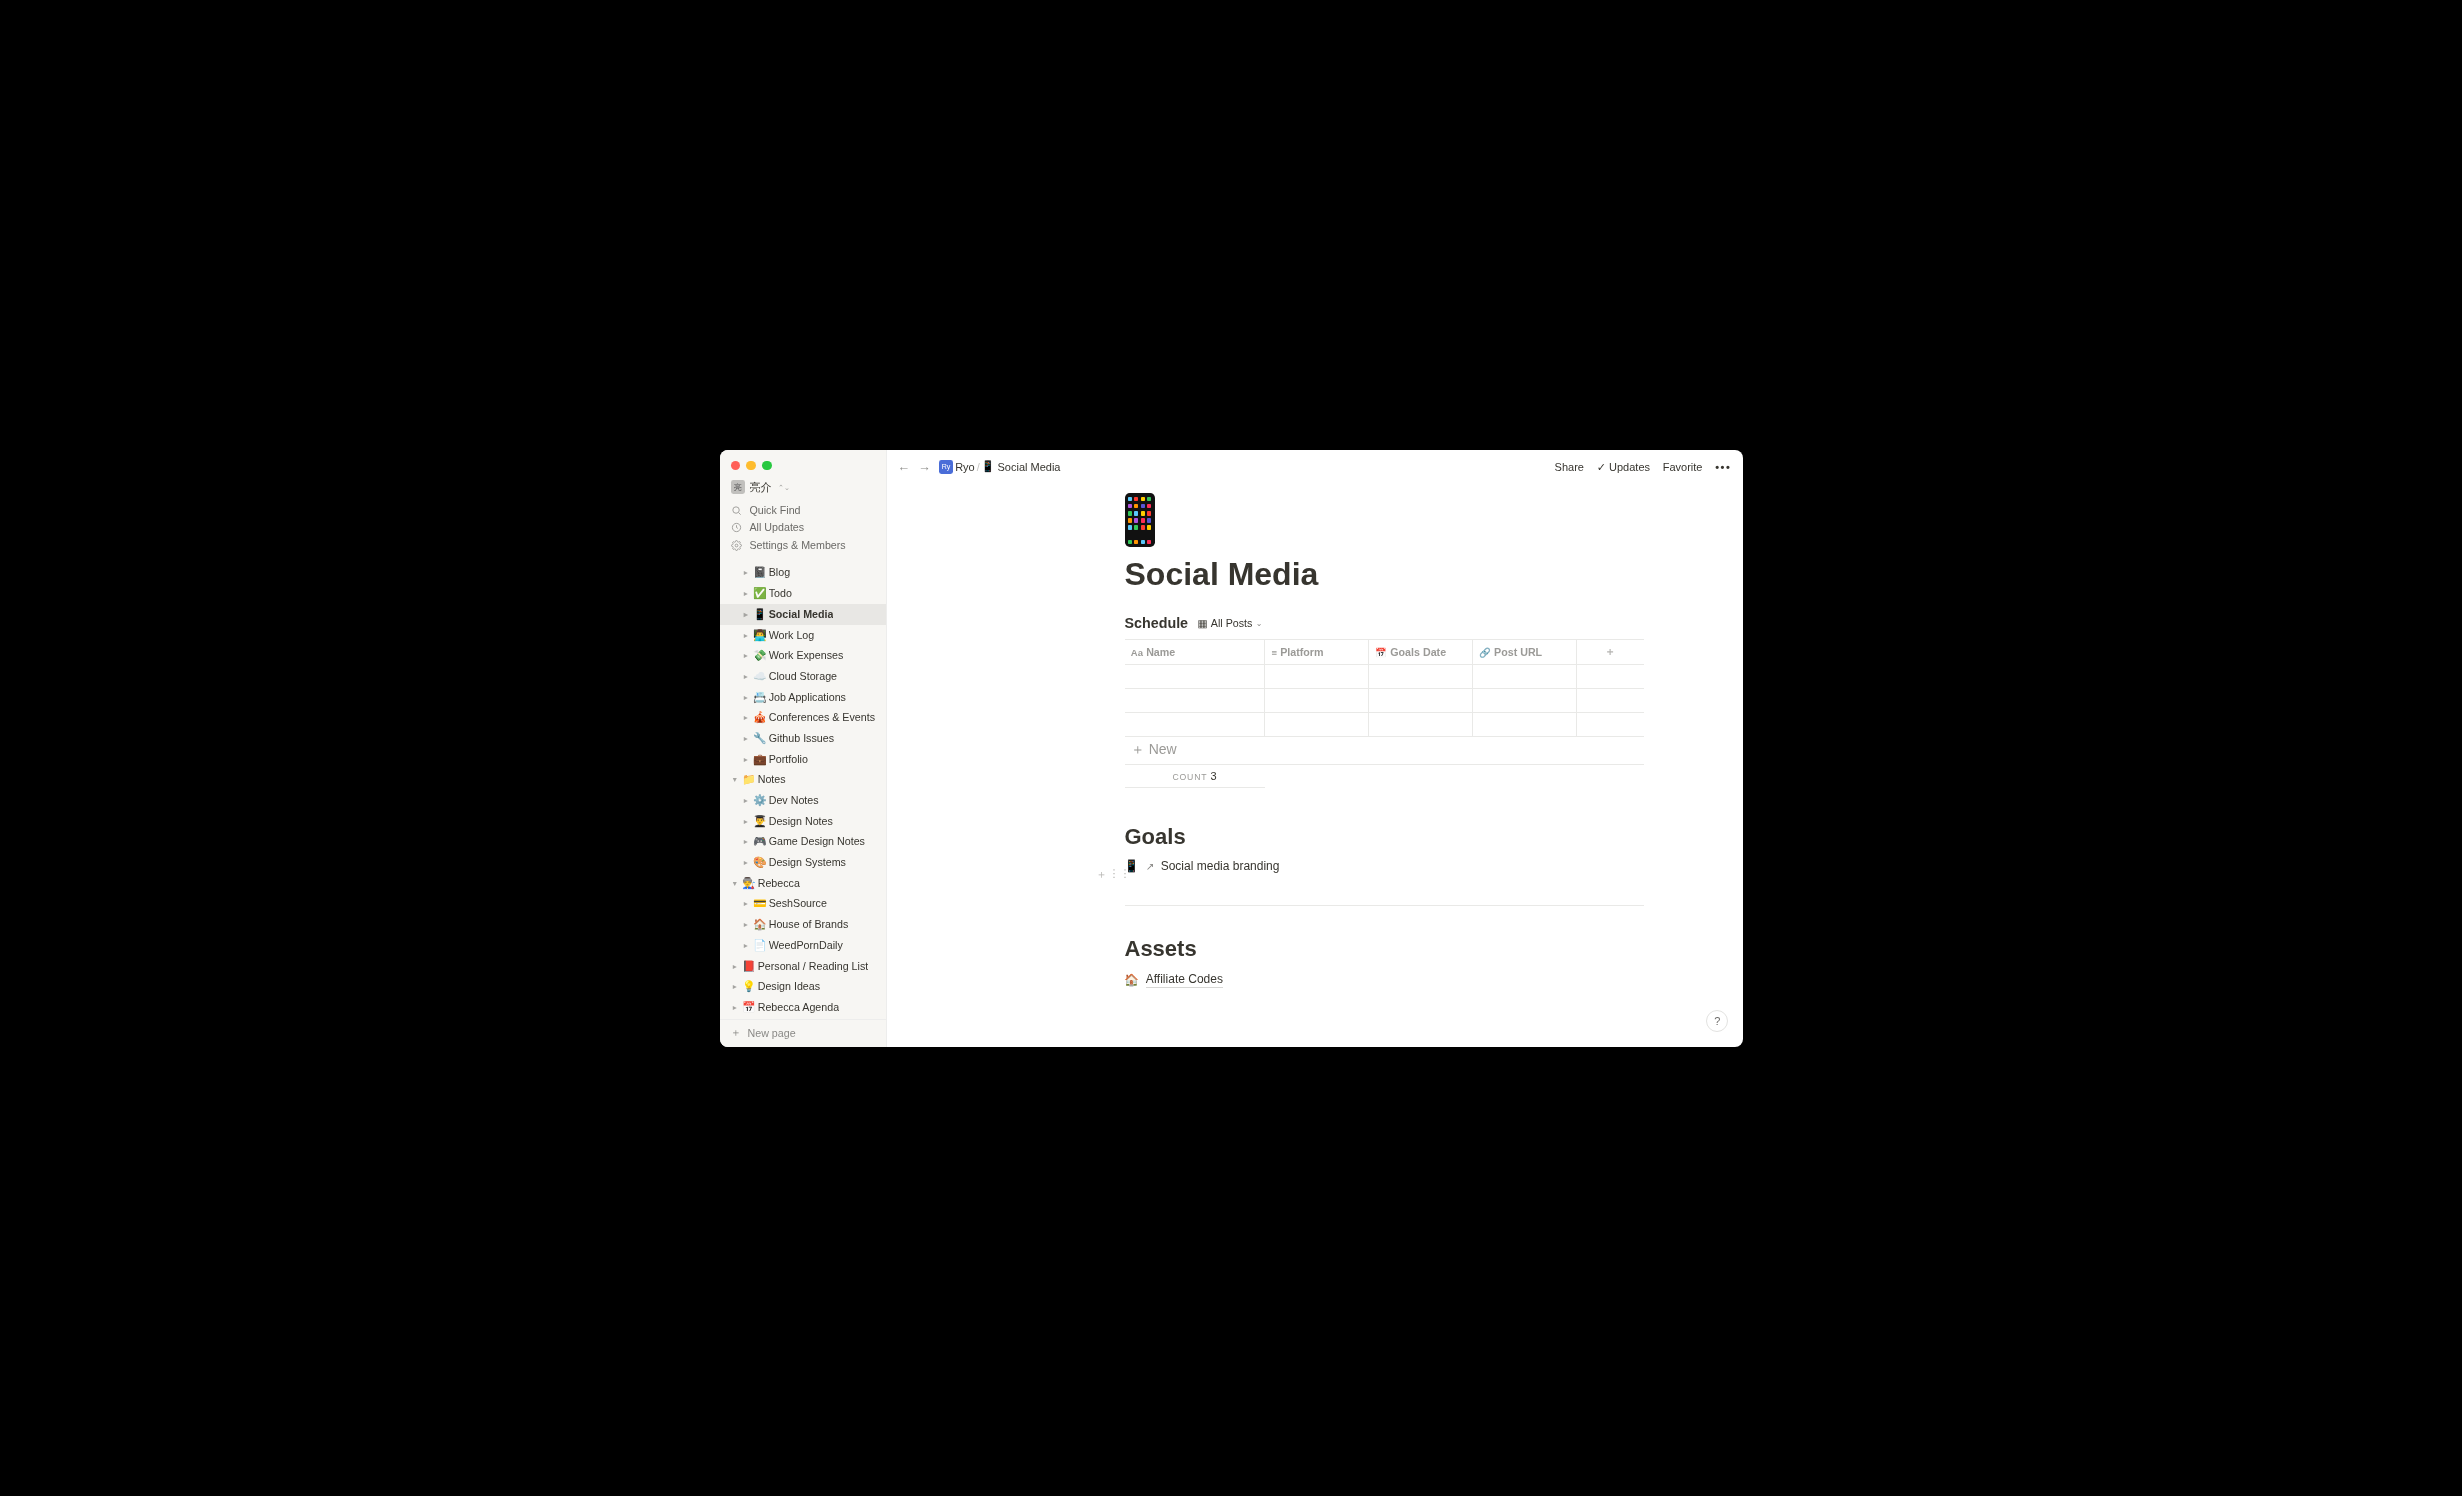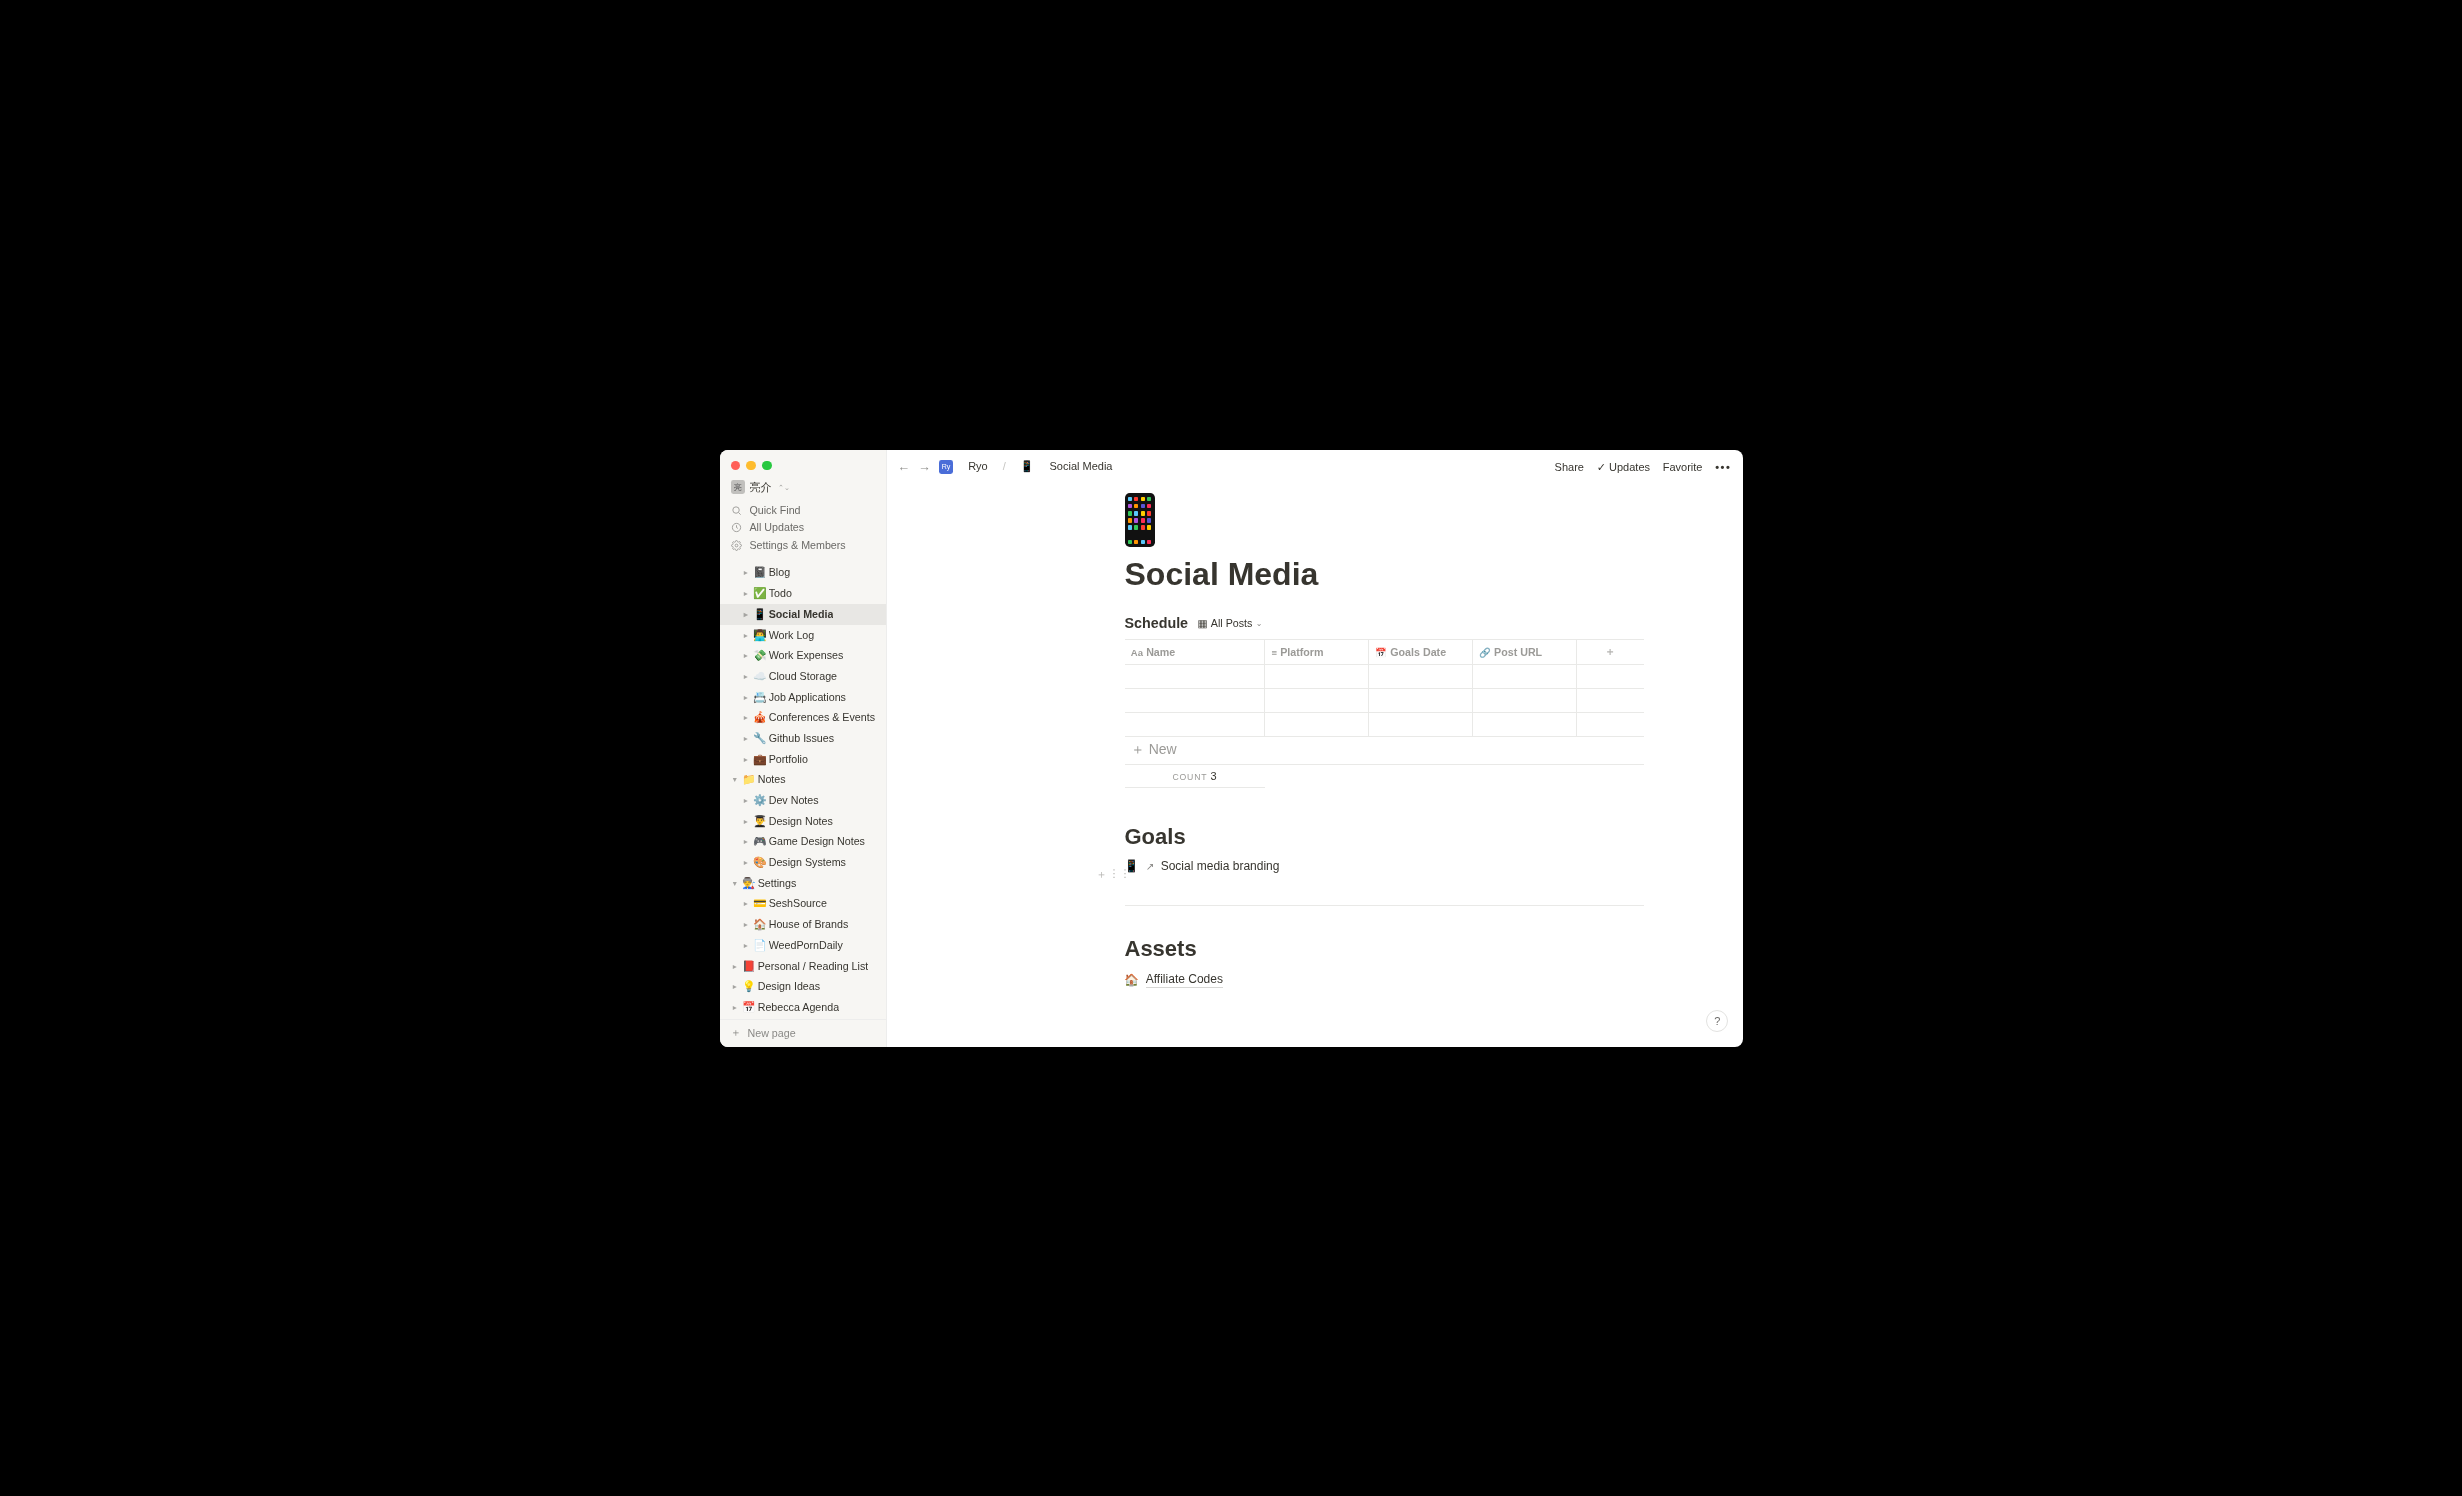--- a/index.html
+++ b/index.html
@@ -93,21 +93,21 @@
 .topbar {
   height: 35px;
   display: flex;
   align-items: center;
   padding: 0 11px;
   gap: 8px;
   color: #37352f;
 }
 .tb-nav { display: flex; gap: 8px; color: #8a8986; }
 .tb-nav span { cursor: pointer; font-size: 12.7px; }
-.crumb { display: flex; gap: 15px; font-size: 11px; }
+.crumb { display: flex; align-items: center; gap: 2px; font-size: 11px; }
 .crumb .avatar { width: 14.3px; height: 14.3px; border-radius: 2.4px; background: #4a6dd8; display:flex;align-items:center;justify-content:center;color:#fff;font-size:7.1px; }
 .crumb .slash { color: #c7c6c3; }
 .tb-right { margin-left: auto; display: flex; align-items: center; gap: 12.7px; font-size: 11px; color: #37352f; }
 .tb-right .item { display:flex; align-items:center; gap:3.2px; cursor:pointer; }
 .dots { letter-spacing: 1.6px; font-weight: bold; cursor:pointer; }
 
 .page-content {
   flex: 1;
   overflow: auto;
   padding: 8px 35px 32px 35px;
@@ -282,21 +282,21 @@
           <span class="tree-label">Game Design Notes</span>
         </div>
         <div class="tree-row" style="padding-left: 19px;">
           <span class="tree-toggle">▸</span>
           <span class="tree-emoji">🎨</span>
           <span class="tree-label">Design Systems</span>
         </div>
         <div class="tree-row" style="padding-left: 8px;">
           <span class="tree-toggle">▾</span>
           <span class="tree-emoji">👨‍🏭</span>
-          <span class="tree-label">Settings</span>
+          <span class="tree-label">Rebecca</span>
         </div>
         <div class="tree-row" style="padding-left: 19px;">
           <span class="tree-toggle">▸</span>
           <span class="tree-emoji">💳</span>
           <span class="tree-label">SeshSource</span>
         </div>
         <div class="tree-row" style="padding-left: 19px;">
           <span class="tree-toggle">▸</span>
           <span class="tree-emoji">🏠</span>
           <span class="tree-label">House of Brands</span>

